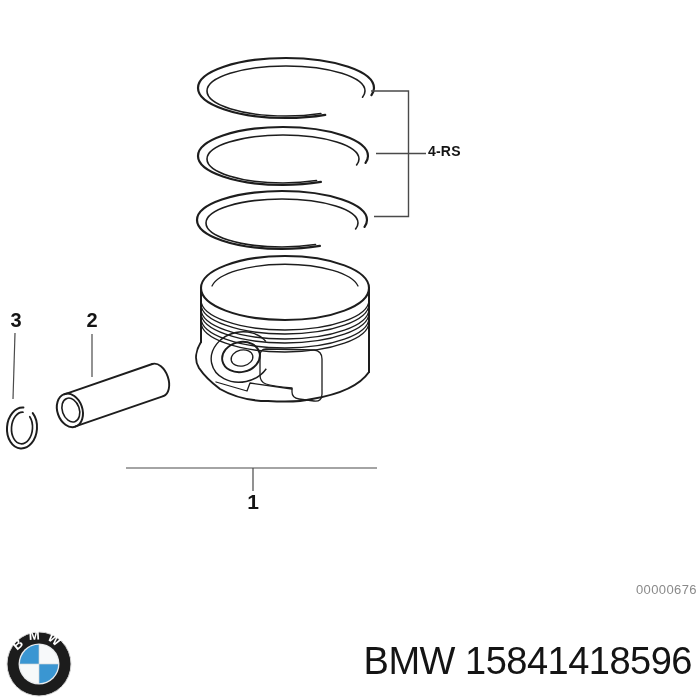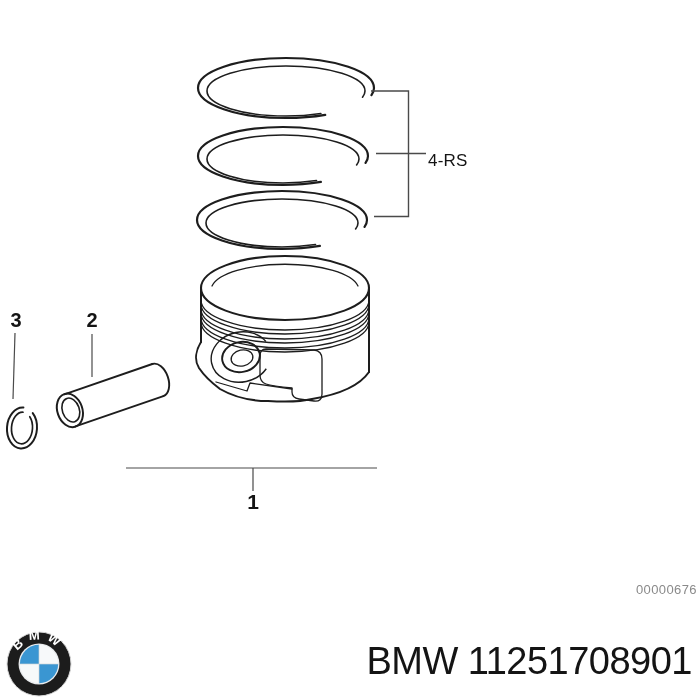--- a/index.html
+++ b/index.html
@@ -27,22 +27,22 @@
   .clip-inner{fill:none;stroke:var(--line-dark);stroke-width:1.7;stroke-linecap:round;stroke-dasharray:75 10 15;}
   .collar{fill:none;stroke:var(--line-dark);stroke-width:1.4;stroke-linecap:butt;stroke-dasharray:0 11 83 6;}
   .leader{fill:none;stroke:var(--line-mid);stroke-width:1.2;}
   .bracket{fill:none;stroke:var(--line-mid);stroke-width:1.4;}
   
   .part-label{
     position:absolute;color:var(--text-black);font-weight:bold;
     font-size:20px;text-align:center;line-height:1;
   }
   .rs-label{
-    position:absolute;left:428px;top:152px;color:var(--text-black);
-    font-weight:normal;font-size:17px;line-height:1;letter-spacing:0.2px;
+    position:absolute;left:428px;top:144px;color:var(--text-black);
+    font-weight:bold;font-size:14px;line-height:1;letter-spacing:0.2px;
   }
   .doc-number{
     position:absolute;left:597px;top:582px;width:100px;text-align:right;
     color:var(--doc-number-gray);font-size:13px;letter-spacing:0.4px;line-height:1.2;
   }
   .footer-title{
     position:absolute;left:350px;top:642px;width:342px;text-align:right;
     color:var(--text-black);font-size:38px;font-weight:400;letter-spacing:-0.5px;
     line-height:1;white-space:nowrap;
   }
@@ -148,15 +148,15 @@
     <path d="M50,50 L50,21 A29 29 0 0 1 79,50 Z" fill="#f7f9fa"></path>
     <path d="M50,50 L79,50 A29 29 0 0 1 50,79 Z" fill="var(--bmw-blue)"></path>
     <path d="M50,50 L50,79 A29 29 0 0 1 21,50 Z" fill="#f7f9fa"></path>
     <path d="M21,50 L79,50 M50,21 L50,79" stroke="#cfd4d8" stroke-width="1" fill="none"></path>
     <path id="bmwArc" d="M13,50 A37 37 0 0 1 87,50" fill="none"></path>
     <text class="logo-letters" text-anchor="middle">
       <textPath href="#bmwArc" xlink:href="#bmwArc" startOffset="50%">BMW</textPath>
     </text>
   </svg>
 
-  <div class="footer-title">BMW 11251708901</div>
+  <div class="footer-title">BMW 15841418596</div>
 
 </div>
 
 </body></html>

